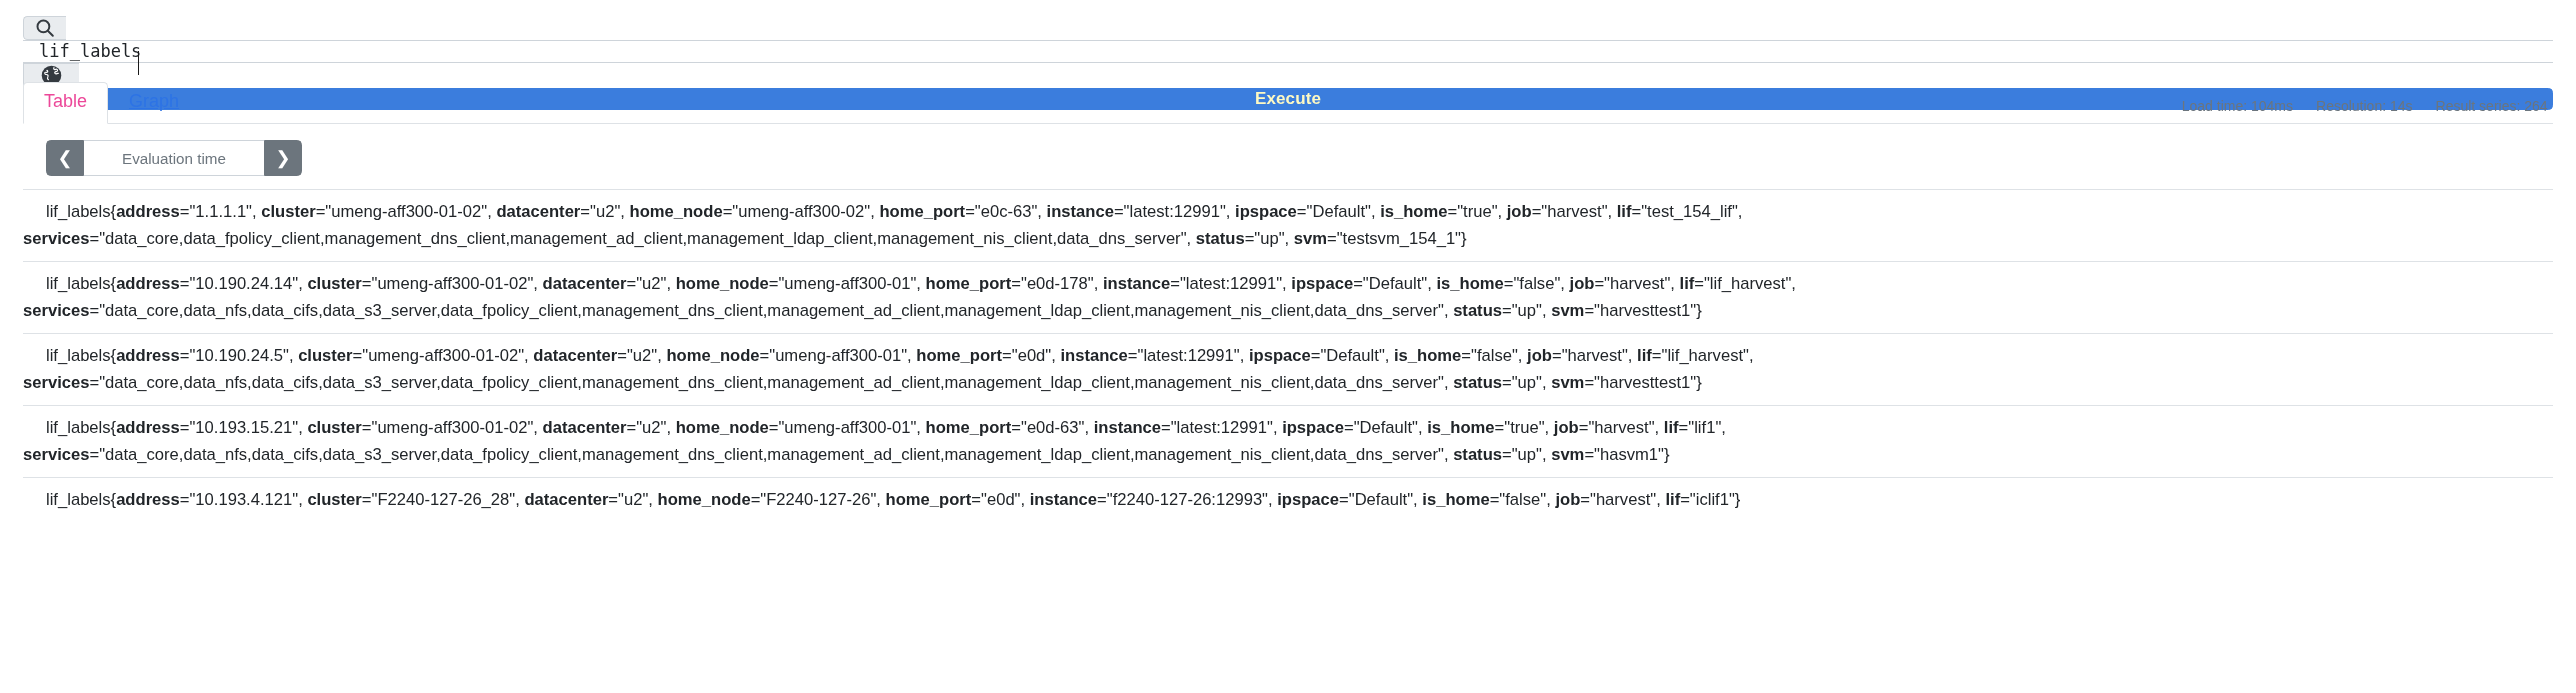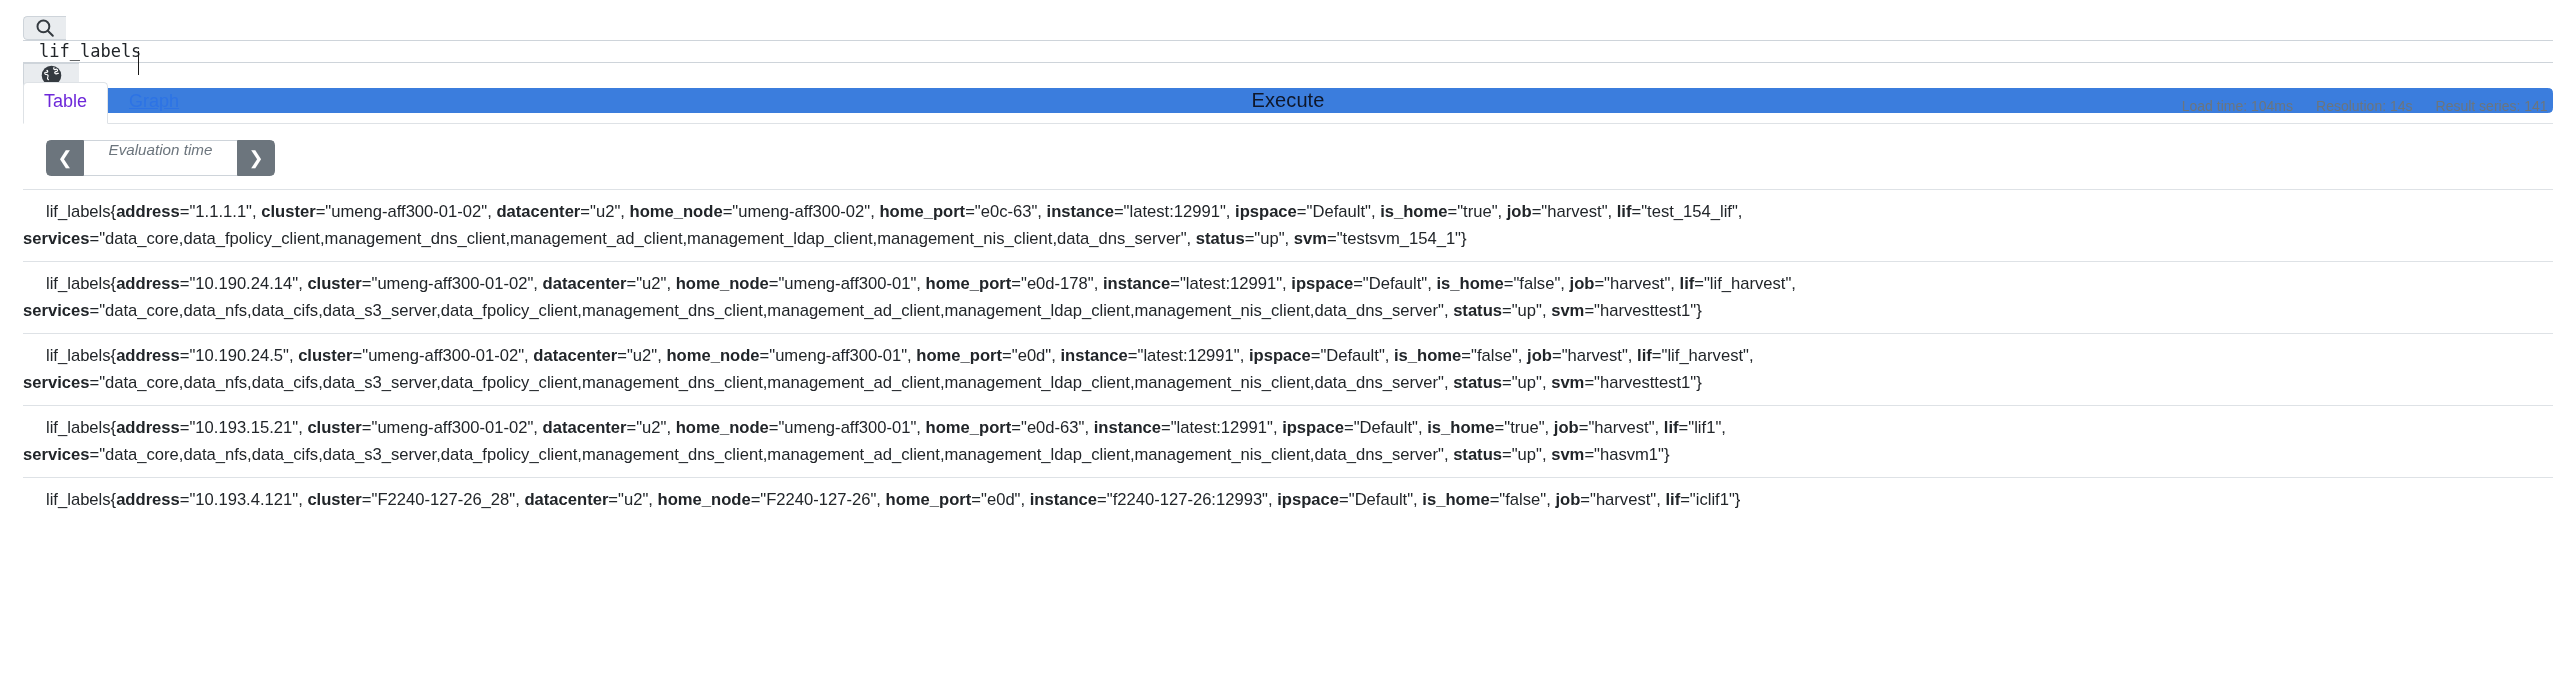--- a/index.html
+++ b/index.html
@@ -83,31 +83,32 @@
     border-right: none;
     border-left: 0.9px solid #ced4da;
     display: flex;
     align-items: center;
     justify-content: center;
     cursor: pointer;
   }
   .execute-btn {
     min-width: 152px;
     background: #3B7DDD;
-    color: #0f172a;
+    color: #fef9c3;
     border: 0.9px solid #3B7DDD;
     border-radius: 0 4.5px 4.5px 0;
-    font-size: 20px;
+    font-size: 17px;
     font-family: "Liberation Sans", sans-serif;
     display: flex;
     align-items: center;
     justify-content: center;
     cursor: pointer;
     padding: 0 23px;
     letter-spacing: 0.1px;
+    font-weight: bold;
   }
 
   
   .tabs-row {
     display: flex;
     align-items: flex-end;
     justify-content: space-between;
     margin-top: 20px;
     border-bottom: 0.9px solid #dee2e6;
     height: 41px;
@@ -121,21 +122,21 @@
     padding: 8px 20px 10px 20px;
     font-size: 18px;
     line-height: 21.5px;
     cursor: pointer;
     border: 0.9px solid transparent;
     border-radius: 4.5px 4.5px 0 0;
     position: relative;
     top: 0.9px;
   }
   .tab.active {
-    color: #6d28d9;
+    color: #ec4899;
     background: #fff;
     border-color: #dee2e6 #dee2e6 #fff;
   }
   .tab.inactive { color: #2D73E5; text-decoration: underline; }
   .meta {
     display: flex;
     align-items: center;
     gap: 23px;
     font-size: 14px;
     color: #6c757d;
@@ -162,31 +163,30 @@
     display: flex;
     align-items: center;
     justify-content: center;
     font-size: 18px;
     cursor: pointer;
     border: 0.9px solid #6c757d;
   }
   .eval-btn.left  { border-radius: 4.5px 0 0 4.5px; }
   .eval-btn.right { border-radius: 0 4.5px 4.5px 0; }
   .eval-field {
-    width: 153px;
+    width: 180px;
     background: #fff;
     border-top: 0.9px solid #ced4da;
     border-bottom: 0.9px solid #ced4da;
     display: flex;
-    align-items: flex-start;
+    align-items: center;
     justify-content: center;
     font-size: 15.2px;
     color: #6c757d;
     cursor: text;
-    font-style: italic;
   }
 
   
   .results {
     margin-top: 12.5px;
     width: 100%;
     position: relative;
   }
   .result-row {
     border-top: 0.9px solid #dee2e6;
@@ -235,21 +235,21 @@
   </div>
 
   <div class="tabs-row">
     <div class="tabs">
       <div class="tab active">Table</div>
       <div class="tab inactive">Graph</div>
     </div>
     <div class="meta">
       <span>Load time: 104ms</span>
       <span>Resolution: 14s</span>
-      <span>Result series: 141</span>
+      <span>Result series: 264</span>
     </div>
   </div>
 
   <div class="eval-row">
     <div class="eval-group">
       <div class="eval-btn left">❮</div>
       <div class="eval-field">
         <span>Evaluation time</span>
       </div>
       <div class="eval-btn right">❯</div>

